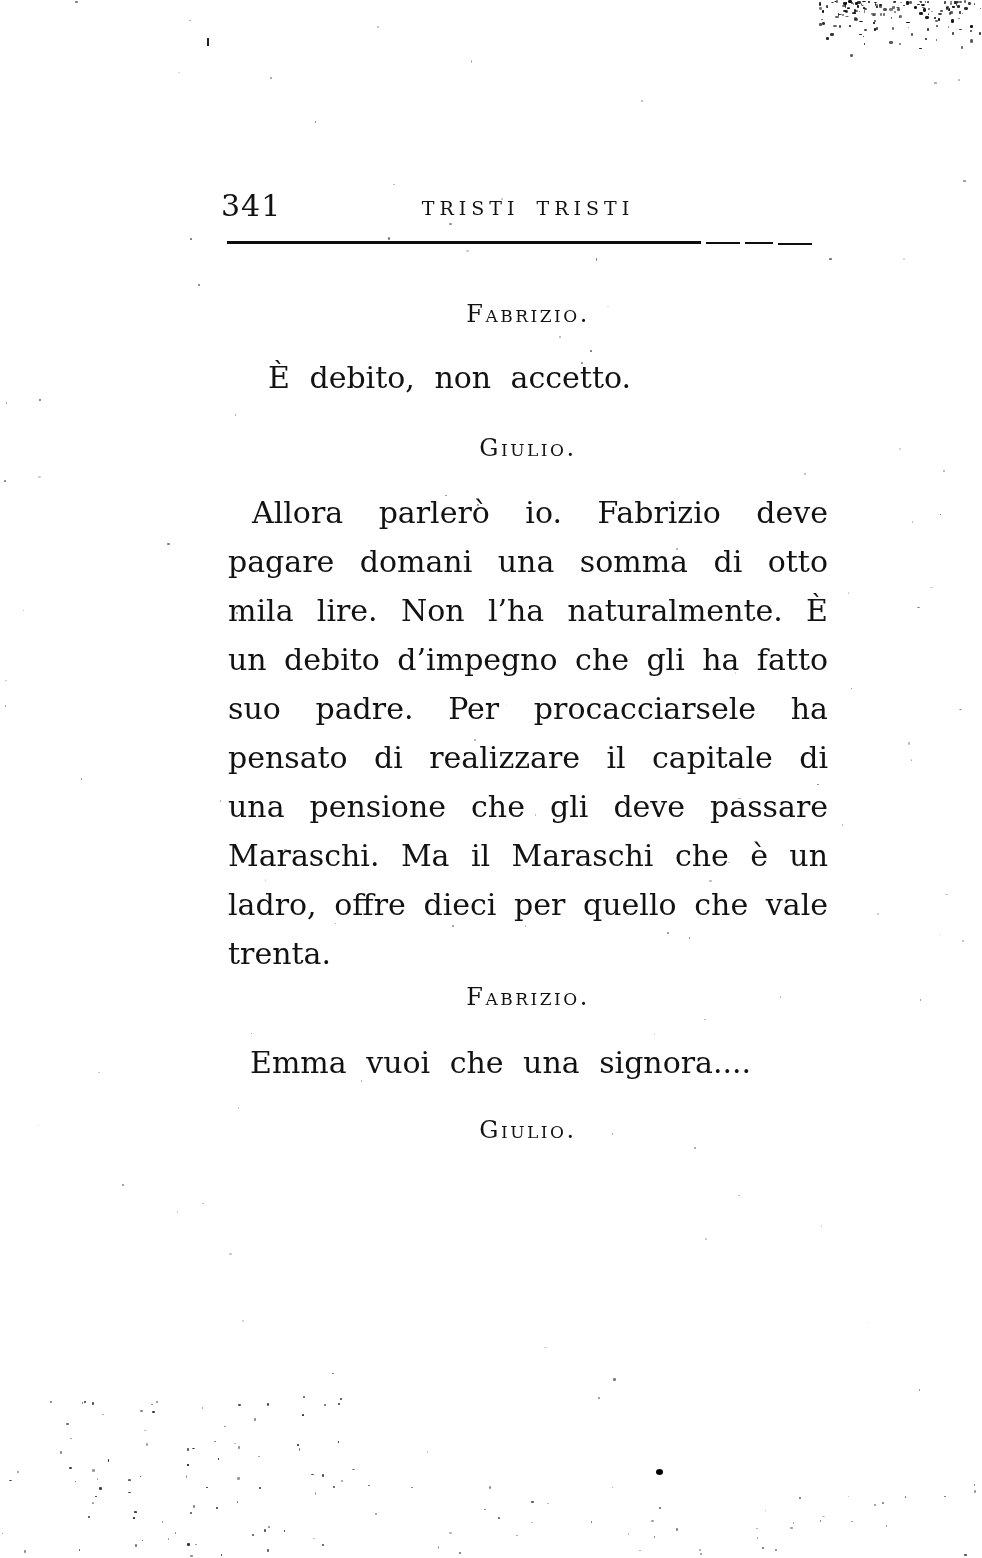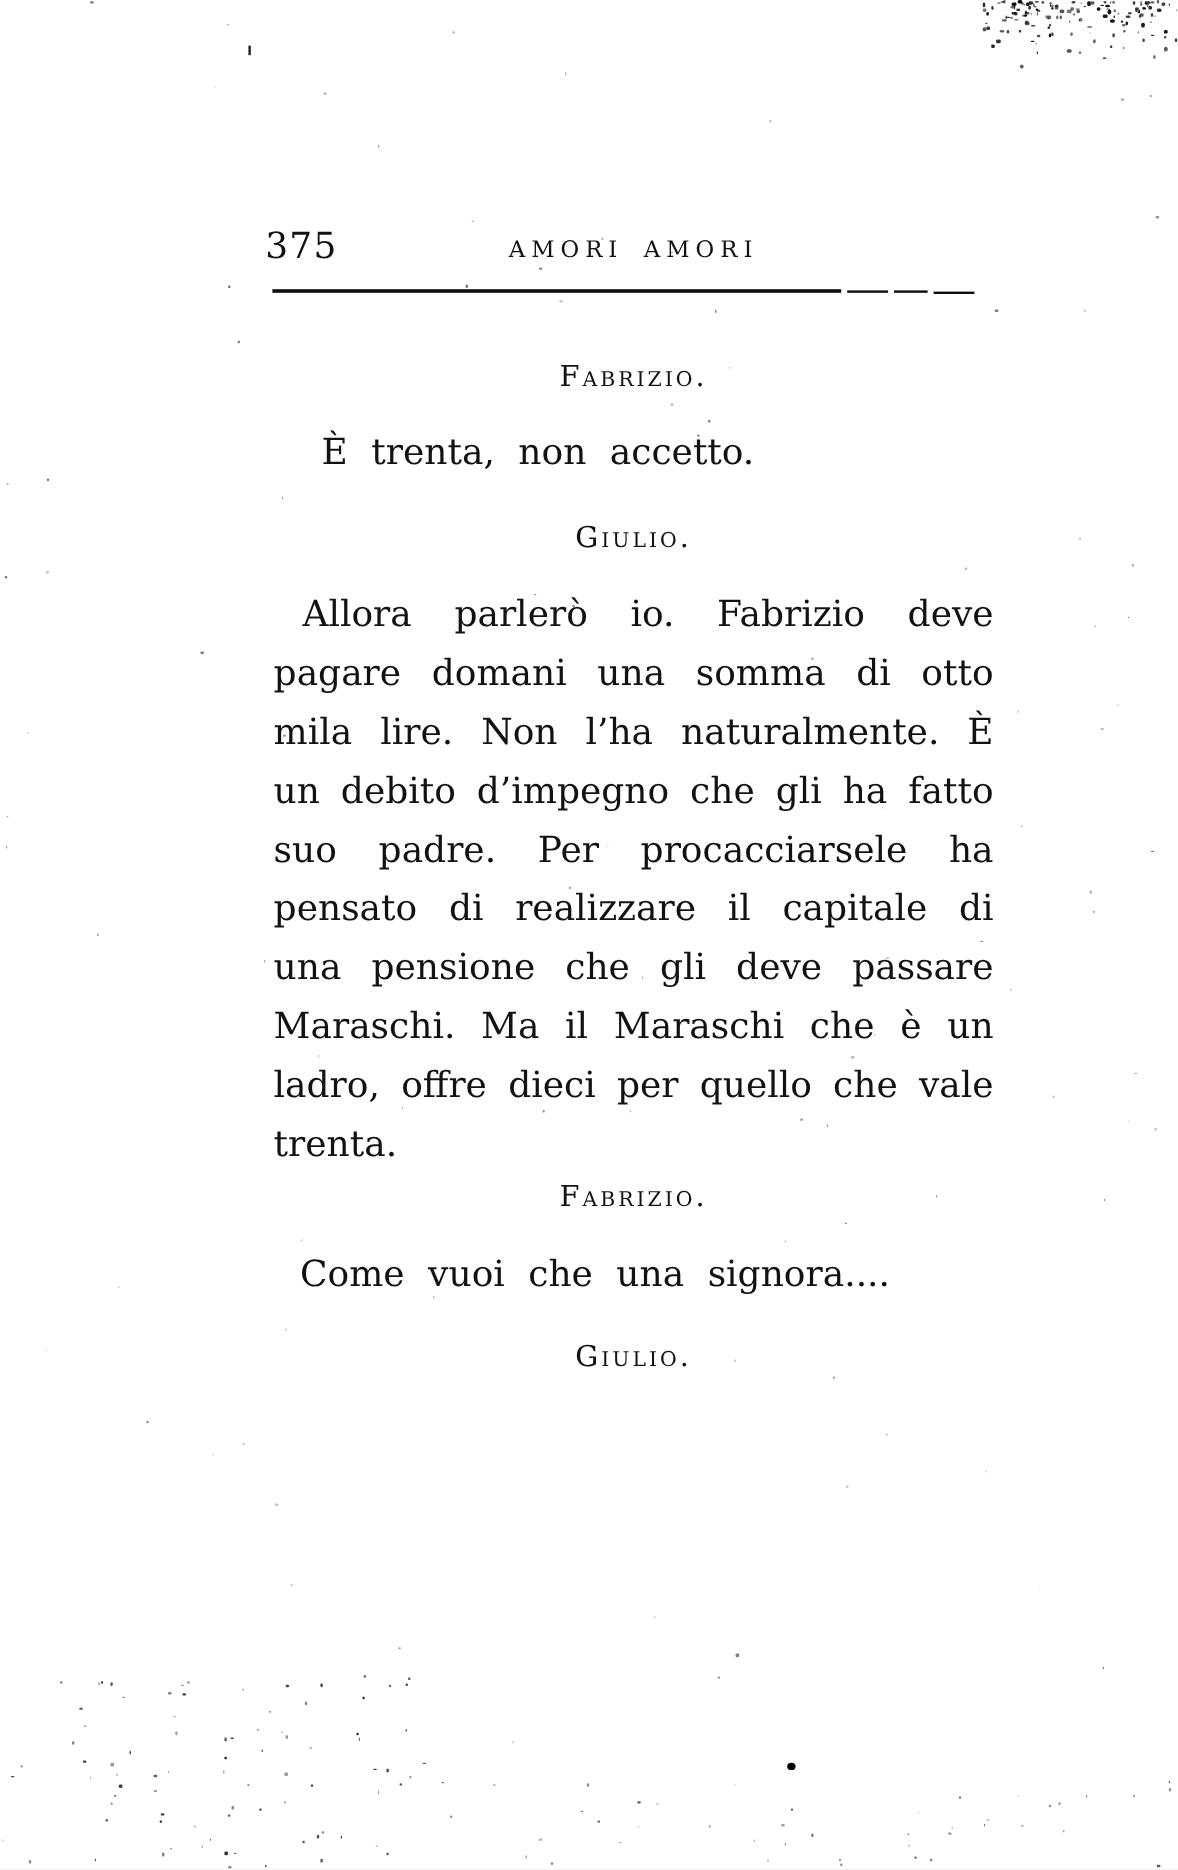--- a/index.html
+++ b/index.html
@@ -91,47 +91,47 @@
     width: 2px;
     height: 8px;
     background: #222;
   }
 </style>
 </head>
 <body>
 
 <div class="page">
 
-  <span class="pagenum">375</span>
-  <span class="running-title">AMORI AMORI</span>
+  <span class="pagenum">341</span>
+  <span class="running-title">TRISTI TRISTI</span>
   <div class="rule rule-main"></div>
   <div class="rule rule-dash1"></div>
   <div class="rule rule-dash2"></div>
   <div class="rule rule-dash3"></div>
 
   <div class="block speaker" style="top:300px">Fabrizio.</div>
 
-  <p class="block speech single" style="top:353px">È trenta, non accetto.</p>
+  <p class="block speech single" style="top:353px">È debito, non accetto.</p>
 
   <div class="block speaker" style="top:434px">Giulio.</div>
 
   <p class="block speech justified" style="top:488px">Allora parlerò io. Fabrizio deve
 pagare domani una somma di otto
 mila lire. Non l’ha naturalmente. È
 un debito d’impegno che gli ha fatto
 suo padre. Per procacciarsele ha
 pensato di realizzare il capitale di
 una pensione che gli deve passare
 Maraschi. Ma il Maraschi che è un
 ladro, offre dieci per quello che vale
 trenta.</p>
 
   <div class="block speaker" style="top:983px">Fabrizio.</div>
 
-  <p class="block speech single single-sm" style="top:1038px">Come vuoi che una signora....</p>
+  <p class="block speech single single-sm" style="top:1038px">Emma vuoi che una signora....</p>
 
   <div class="block speaker" style="top:1116px">Giulio.</div>
 
 
   <div class="big-dot"></div>
   <div class="tick-mark"></div>
 
 <div class="speck" style="left: 832.81px; top: 25.447px; width: 3.96957px; height: 1.90172px; opacity: 0.643509;"></div>
     <div class="speck" style="left: 939.764px; top: 9.94729px; width: 3.05887px; height: 1.78583px; opacity: 0.711652;"></div>
     <div class="speck" style="left: 853.648px; top: 17.4293px; width: 3.23036px; height: 2.34315px; opacity: 0.564331;"></div>

